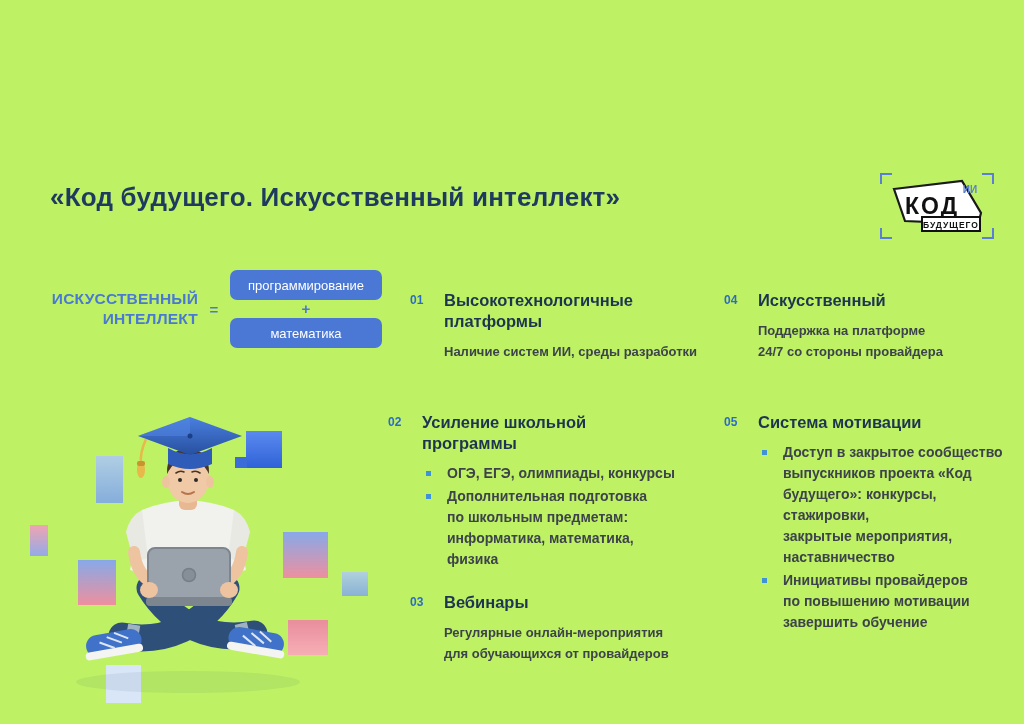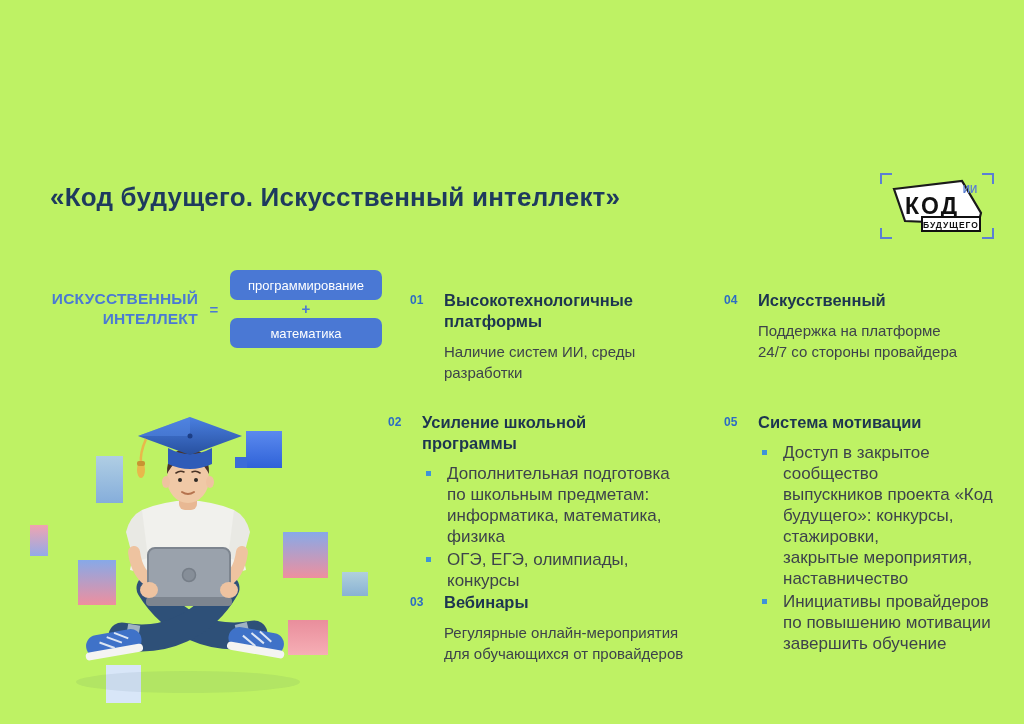--- a/index.html
+++ b/index.html
@@ -30,25 +30,25 @@
     display:flex; align-items:center; justify-content:center;
   }
   .eq-plus { text-align:center; color:#4a78d4; font-weight:bold; font-size:15px; line-height:18px; }
   
   .item { position:absolute; display:flex; }
   .num { width:34px; flex:0 0 34px; font-size:12px; font-weight:bold; color:#2d6cc4; line-height:21px; }
   .content h3 {
     font-size:16.5px; font-weight:bold; color:#1d3550; line-height:21px;
     margin-bottom:9px; white-space:pre-line;
   }
-  .content p { font-size:15px; color:#3d434b; line-height:21px; white-space:pre-line; }
+  .content p { font-size:13px; color:#3d434b; line-height:21px; white-space:pre-line;font-weight:bold; }
   .content ul { list-style:none; margin-top:2px; }
   .content li {
-    position:relative; padding-left:25px; font-size:17px; color:#3d434b;
-    line-height:21px; white-space:pre-line; margin-bottom:2px;
+    position:relative; padding-left:25px; font-size:14px; color:#3d434b;
+    line-height:21px; white-space:pre-line; margin-bottom:2px;font-weight:bold;
   }
   .content li::before {
     content:""; position:absolute; left:4px; top:8px;
     width:5px; height:5px; background:#3e93d8;
   }
   
   .figure { position:absolute; left:30px; top:392px; width:352px; height:312px; }
 </style>
 </head>
 <body>
@@ -204,25 +204,25 @@
       <p>Наличие систем ИИ, среды разработки</p>
     </div>
   </div>
 
   <div class="item" style="left:388px;top:412px;width:305px">
     <div class="num">02</div>
     <div class="content">
       <h3>Усиление школьной
 программы</h3>
       <ul>
+        <li>ОГЭ, ЕГЭ, олимпиады, конкурсы</li>
         <li>Дополнительная подготовка
 по школьным предметам:
 информатика, математика,
 физика</li>
-        <li>ОГЭ, ЕГЭ, олимпиады, конкурсы</li>
       </ul>
     </div>
   </div>
 
   <div class="item" style="left:410px;top:592px;width:305px">
     <div class="num">03</div>
     <div class="content">
       <h3>Вебинары</h3>
       <p>Регулярные онлайн-мероприятия
 для обучающихся от провайдеров</p>

